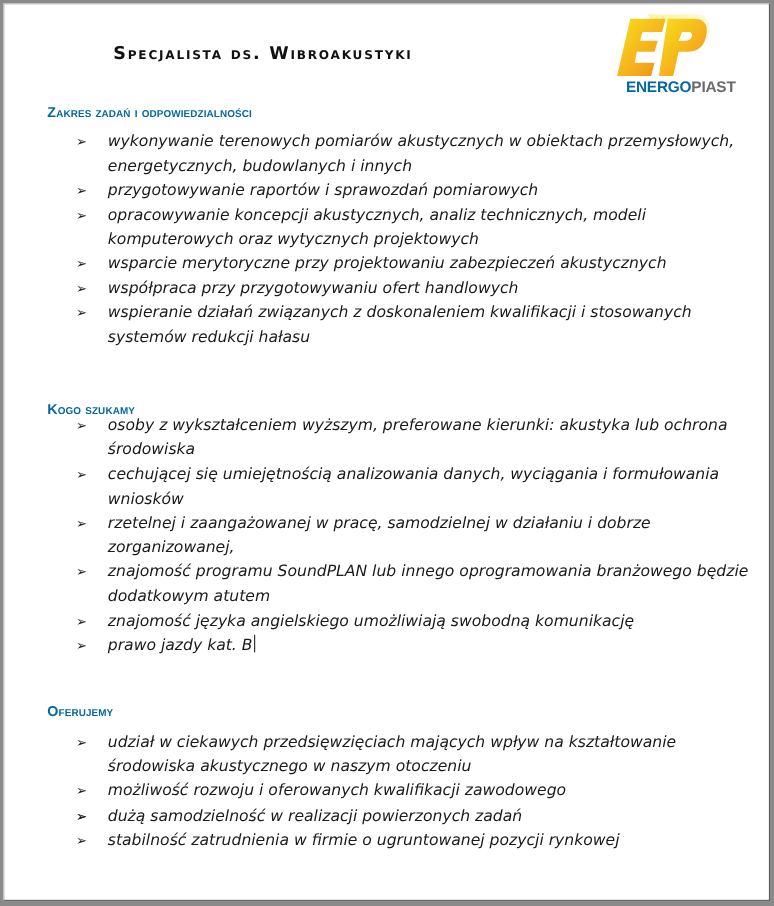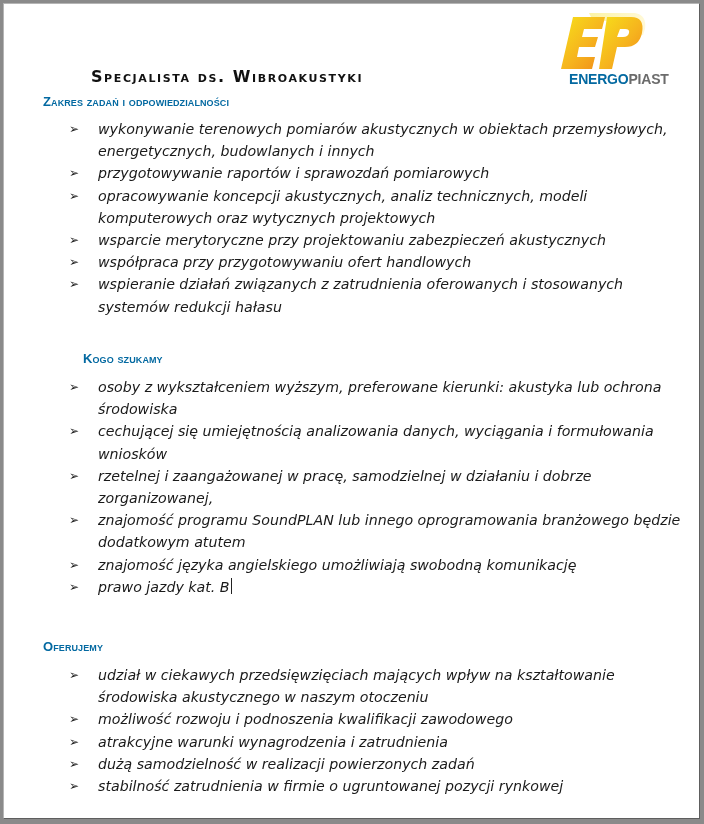--- a/index.html
+++ b/index.html
@@ -11,23 +11,23 @@
     border-right:4px solid #8a8a8a; border-bottom:5px solid #8a8a8a;
     background:#fff;
   }
   .page::after {
     content:""; position:absolute; left:0; top:0; right:0; bottom:0;
     border-top:1px solid #b5b5b5; border-left:1px solid #b5b5b5;
     border-right:1px solid #5e5e5e; border-bottom:1px solid #5e5e5e;
     pointer-events:none;
   }
   .title {
-    position:absolute; left:88px; top:36px;
+    position:absolute; left:100px; top:36px;
     font-family:"DejaVu Sans", sans-serif; font-weight:bold;
-    font-variant:small-caps; font-size:16px; letter-spacing:1.6px; color:#111;margin-top:28px;
+    font-variant:small-caps; font-size:16px; letter-spacing:1.6px; color:#111;
   }
   .logo { position:absolute; left:556px; top:8px; width:90px; height:80px; }
   .logo-text {
     position:absolute; left:10px; top:60px; font-family:"Liberation Sans", sans-serif;
     font-size:14px; color:#4a4a4a; letter-spacing:-0.2px; white-space:nowrap;
   }
   .logo-text b { font-weight:bold; color:#0369a1; }
   .logo-text span.light { font-weight:bold; color:#6b6b6b; }
   .heading {
     position:absolute; left:40px;
@@ -73,35 +73,35 @@
     <div class="logo-text"><b>ENERGO</b><span class="light">PIAST</span></div>
   </div>
 
   <div class="heading" style="top:91px;">Zakres zadań i odpowiedzialności</div>
   <ul class="list" style="top:115px;">
       <li><span class="bullet">➢</span><span>wykonywanie terenowych pomiarów akustycznych w obiektach przemysłowych, energetycznych, budowlanych i innych</span></li>
       <li><span class="bullet">➢</span><span>przygotowywanie raportów i sprawozdań pomiarowych</span></li>
       <li><span class="bullet">➢</span><span>opracowywanie koncepcji akustycznych, analiz technicznych, modeli komputerowych oraz wytycznych projektowych</span></li>
       <li><span class="bullet">➢</span><span>wsparcie merytoryczne przy projektowaniu zabezpieczeń akustycznych</span></li>
       <li><span class="bullet">➢</span><span>współpraca przy przygotowywaniu ofert handlowych</span></li>
-      <li><span class="bullet">➢</span><span>wspieranie działań związanych z zatrudnienia oferowanych i stosowanych systemów redukcji hałasu</span></li>
+      <li><span class="bullet">➢</span><span>wspieranie działań związanych z doskonaleniem kwalifikacji i stosowanych systemów redukcji hałasu</span></li>
     </ul>
 
-  <div class="heading" style="top:348px;margin-left:40px;">Kogo szukamy</div>
+  <div class="heading" style="top:361px;">Kogo szukamy</div>
   <ul class="list" style="top:373px;">
       <li><span class="bullet">➢</span><span>osoby z wykształceniem wyższym, preferowane kierunki: akustyka lub  ochrona środowiska</span></li>
       <li><span class="bullet">➢</span><span>cechującej się umiejętnością analizowania danych, wyciągania i formułowania wniosków</span></li>
       <li><span class="bullet">➢</span><span>rzetelnej i zaangażowanej w pracę, samodzielnej w działaniu i dobrze zorganizowanej,</span></li>
       <li><span class="bullet">➢</span><span>znajomość programu SoundPLAN lub innego oprogramowania branżowego będzie dodatkowym atutem</span></li>
       <li><span class="bullet">➢</span><span>znajomość języka angielskiego umożliwiają swobodną komunikację</span></li>
       <li><span class="bullet">➢</span><span>prawo jazdy kat. B</span><span class="cursor"></span></li>
     </ul>
 
   <div class="heading" style="top:636px;">Oferujemy</div>
   <ul class="list" style="top:661px;">
       <li><span class="bullet">➢</span><span>udział w ciekawych przedsięwzięciach mających wpływ na kształtowanie środowiska akustycznego w naszym otoczeniu</span></li>
-      <li><span class="bullet">➢</span><span>możliwość rozwoju i podnoszenia kwalifikacji zawodowego</span></li>
-      <li><span class="bullet">➢</span><span>atrakcyjne warunki wynagrodzenia i zatrudnienia</span></li>
+      <li><span class="bullet">➢</span><span>możliwość rozwoju i oferowanych kwalifikacji zawodowego</span></li>
+      <li><span class="bullet">➢</span></li>
       <li><span class="bullet">➢</span><span>dużą samodzielność w realizacji powierzonych zadań</span></li>
       <li><span class="bullet">➢</span><span>stabilność zatrudnienia w firmie o ugruntowanej pozycji rynkowej</span></li>
     </ul>
 
 </div>
 
 </body></html>

